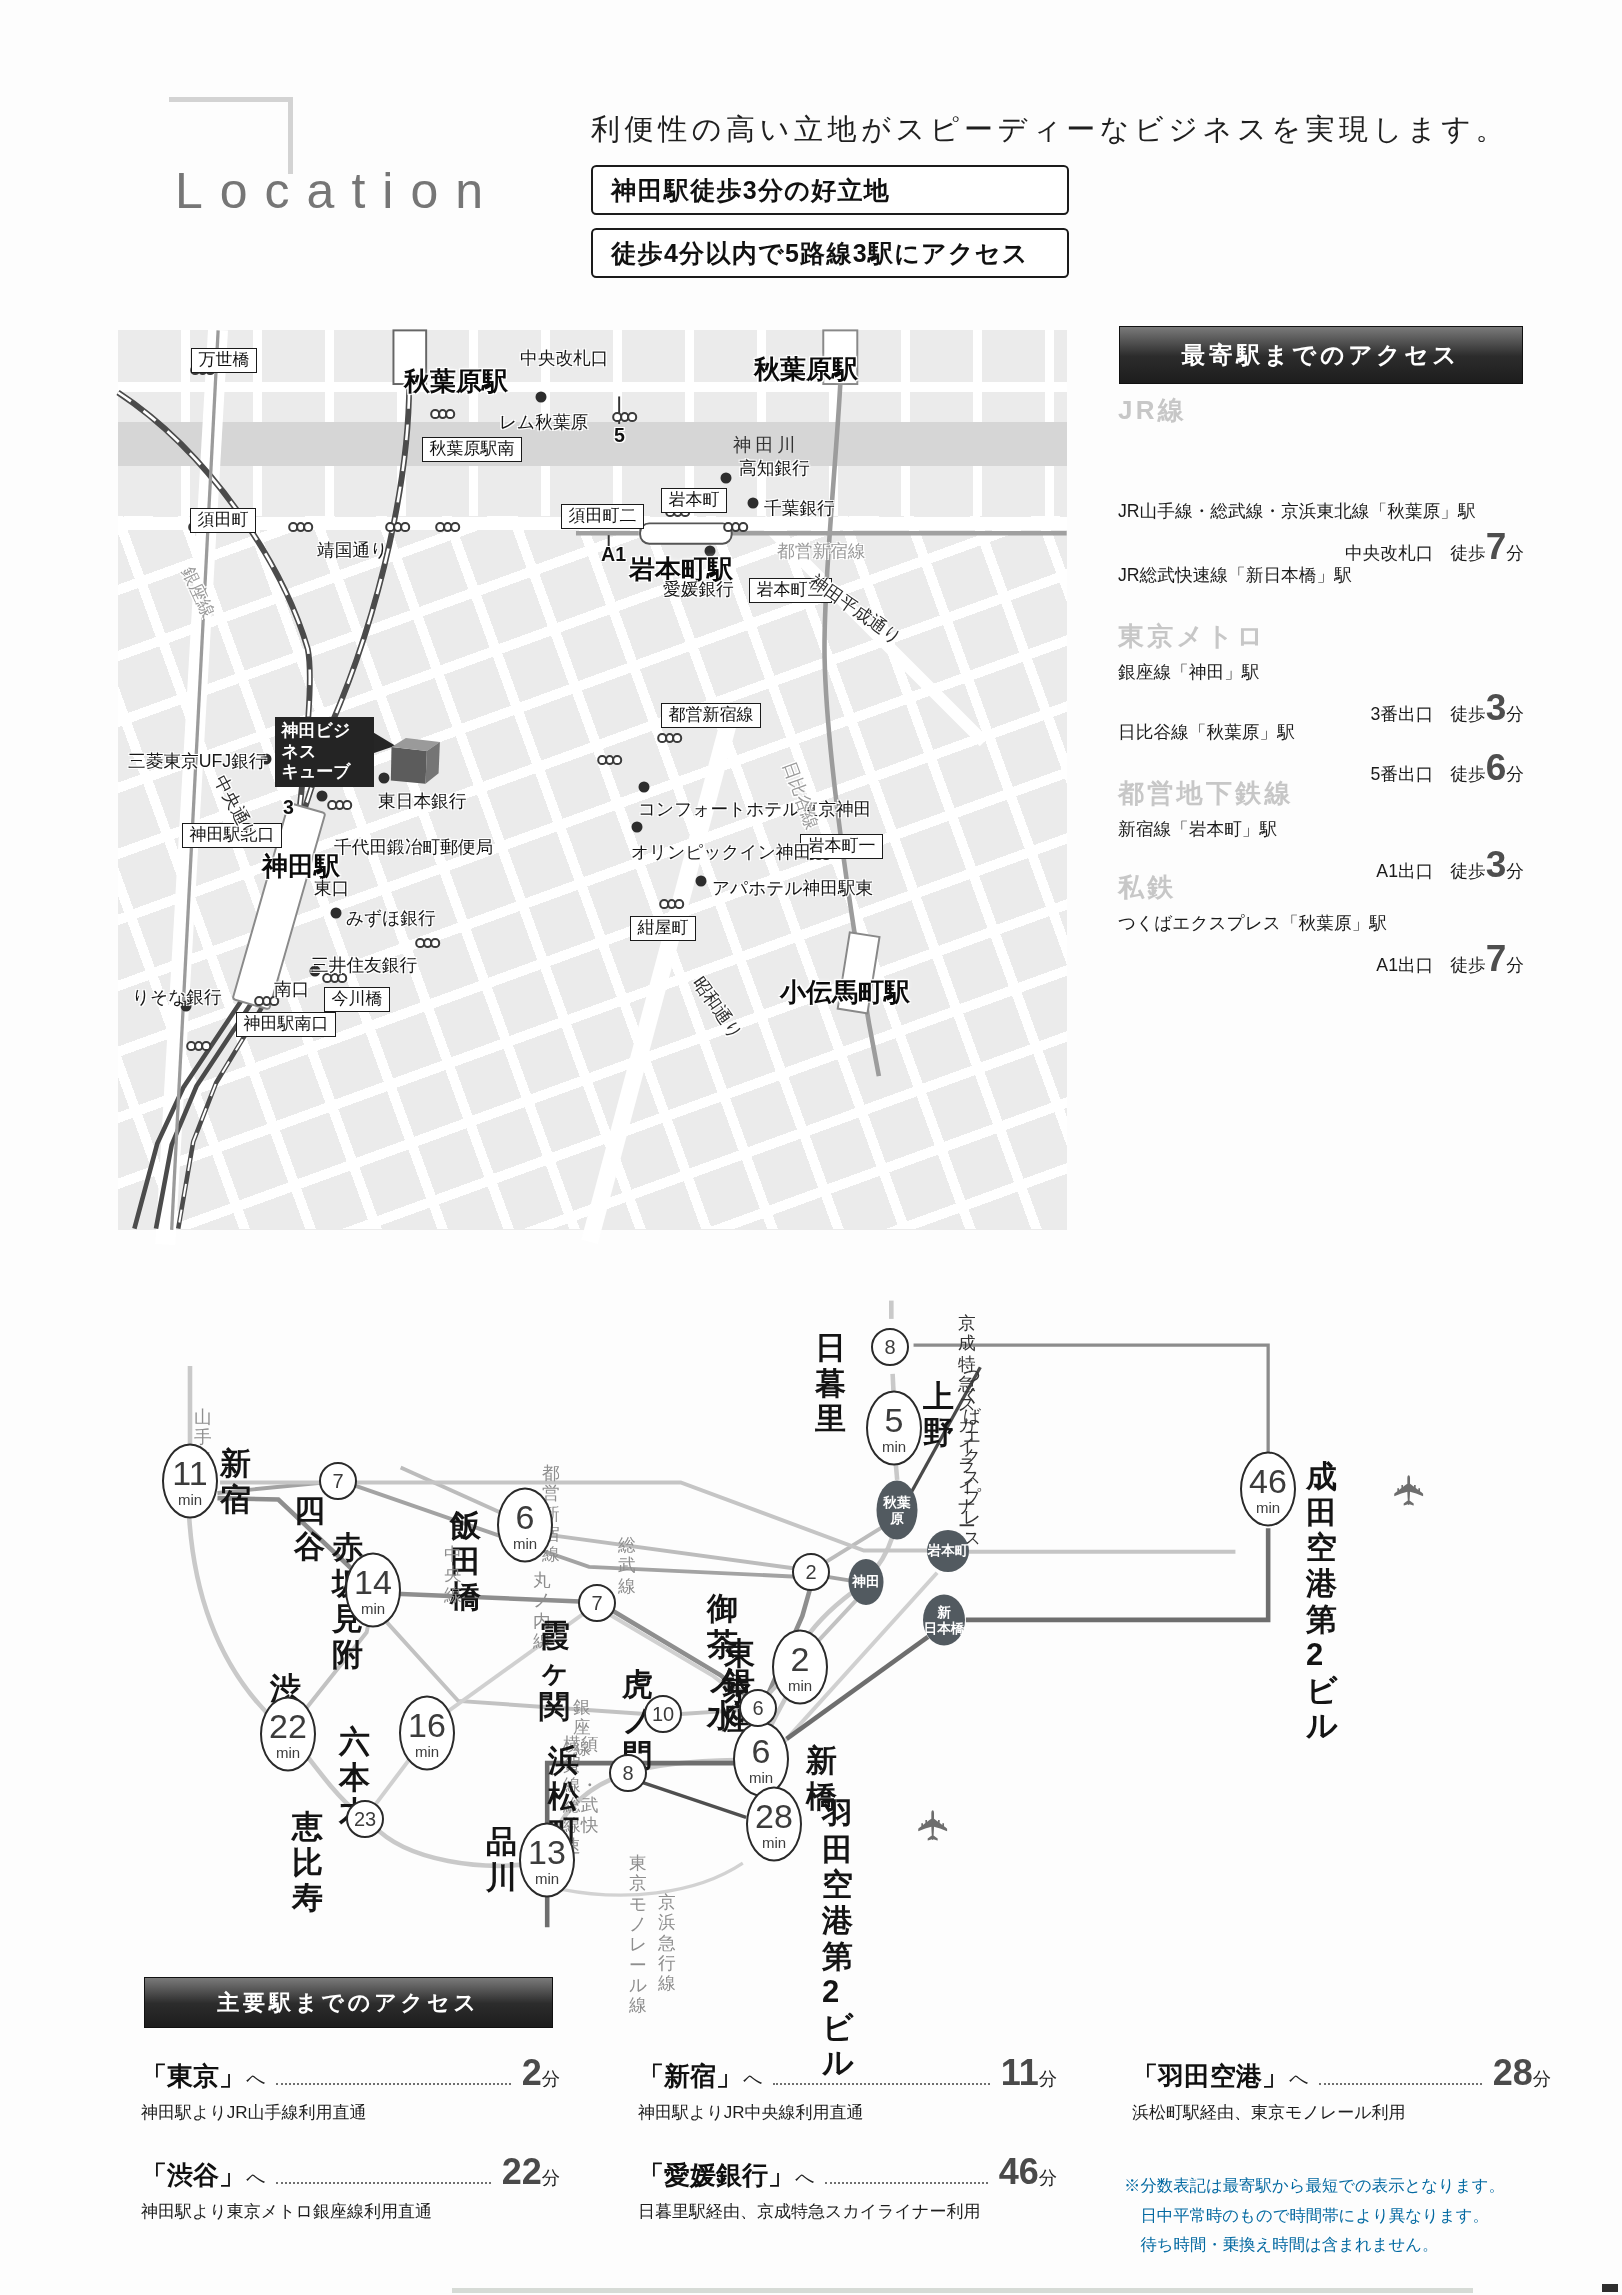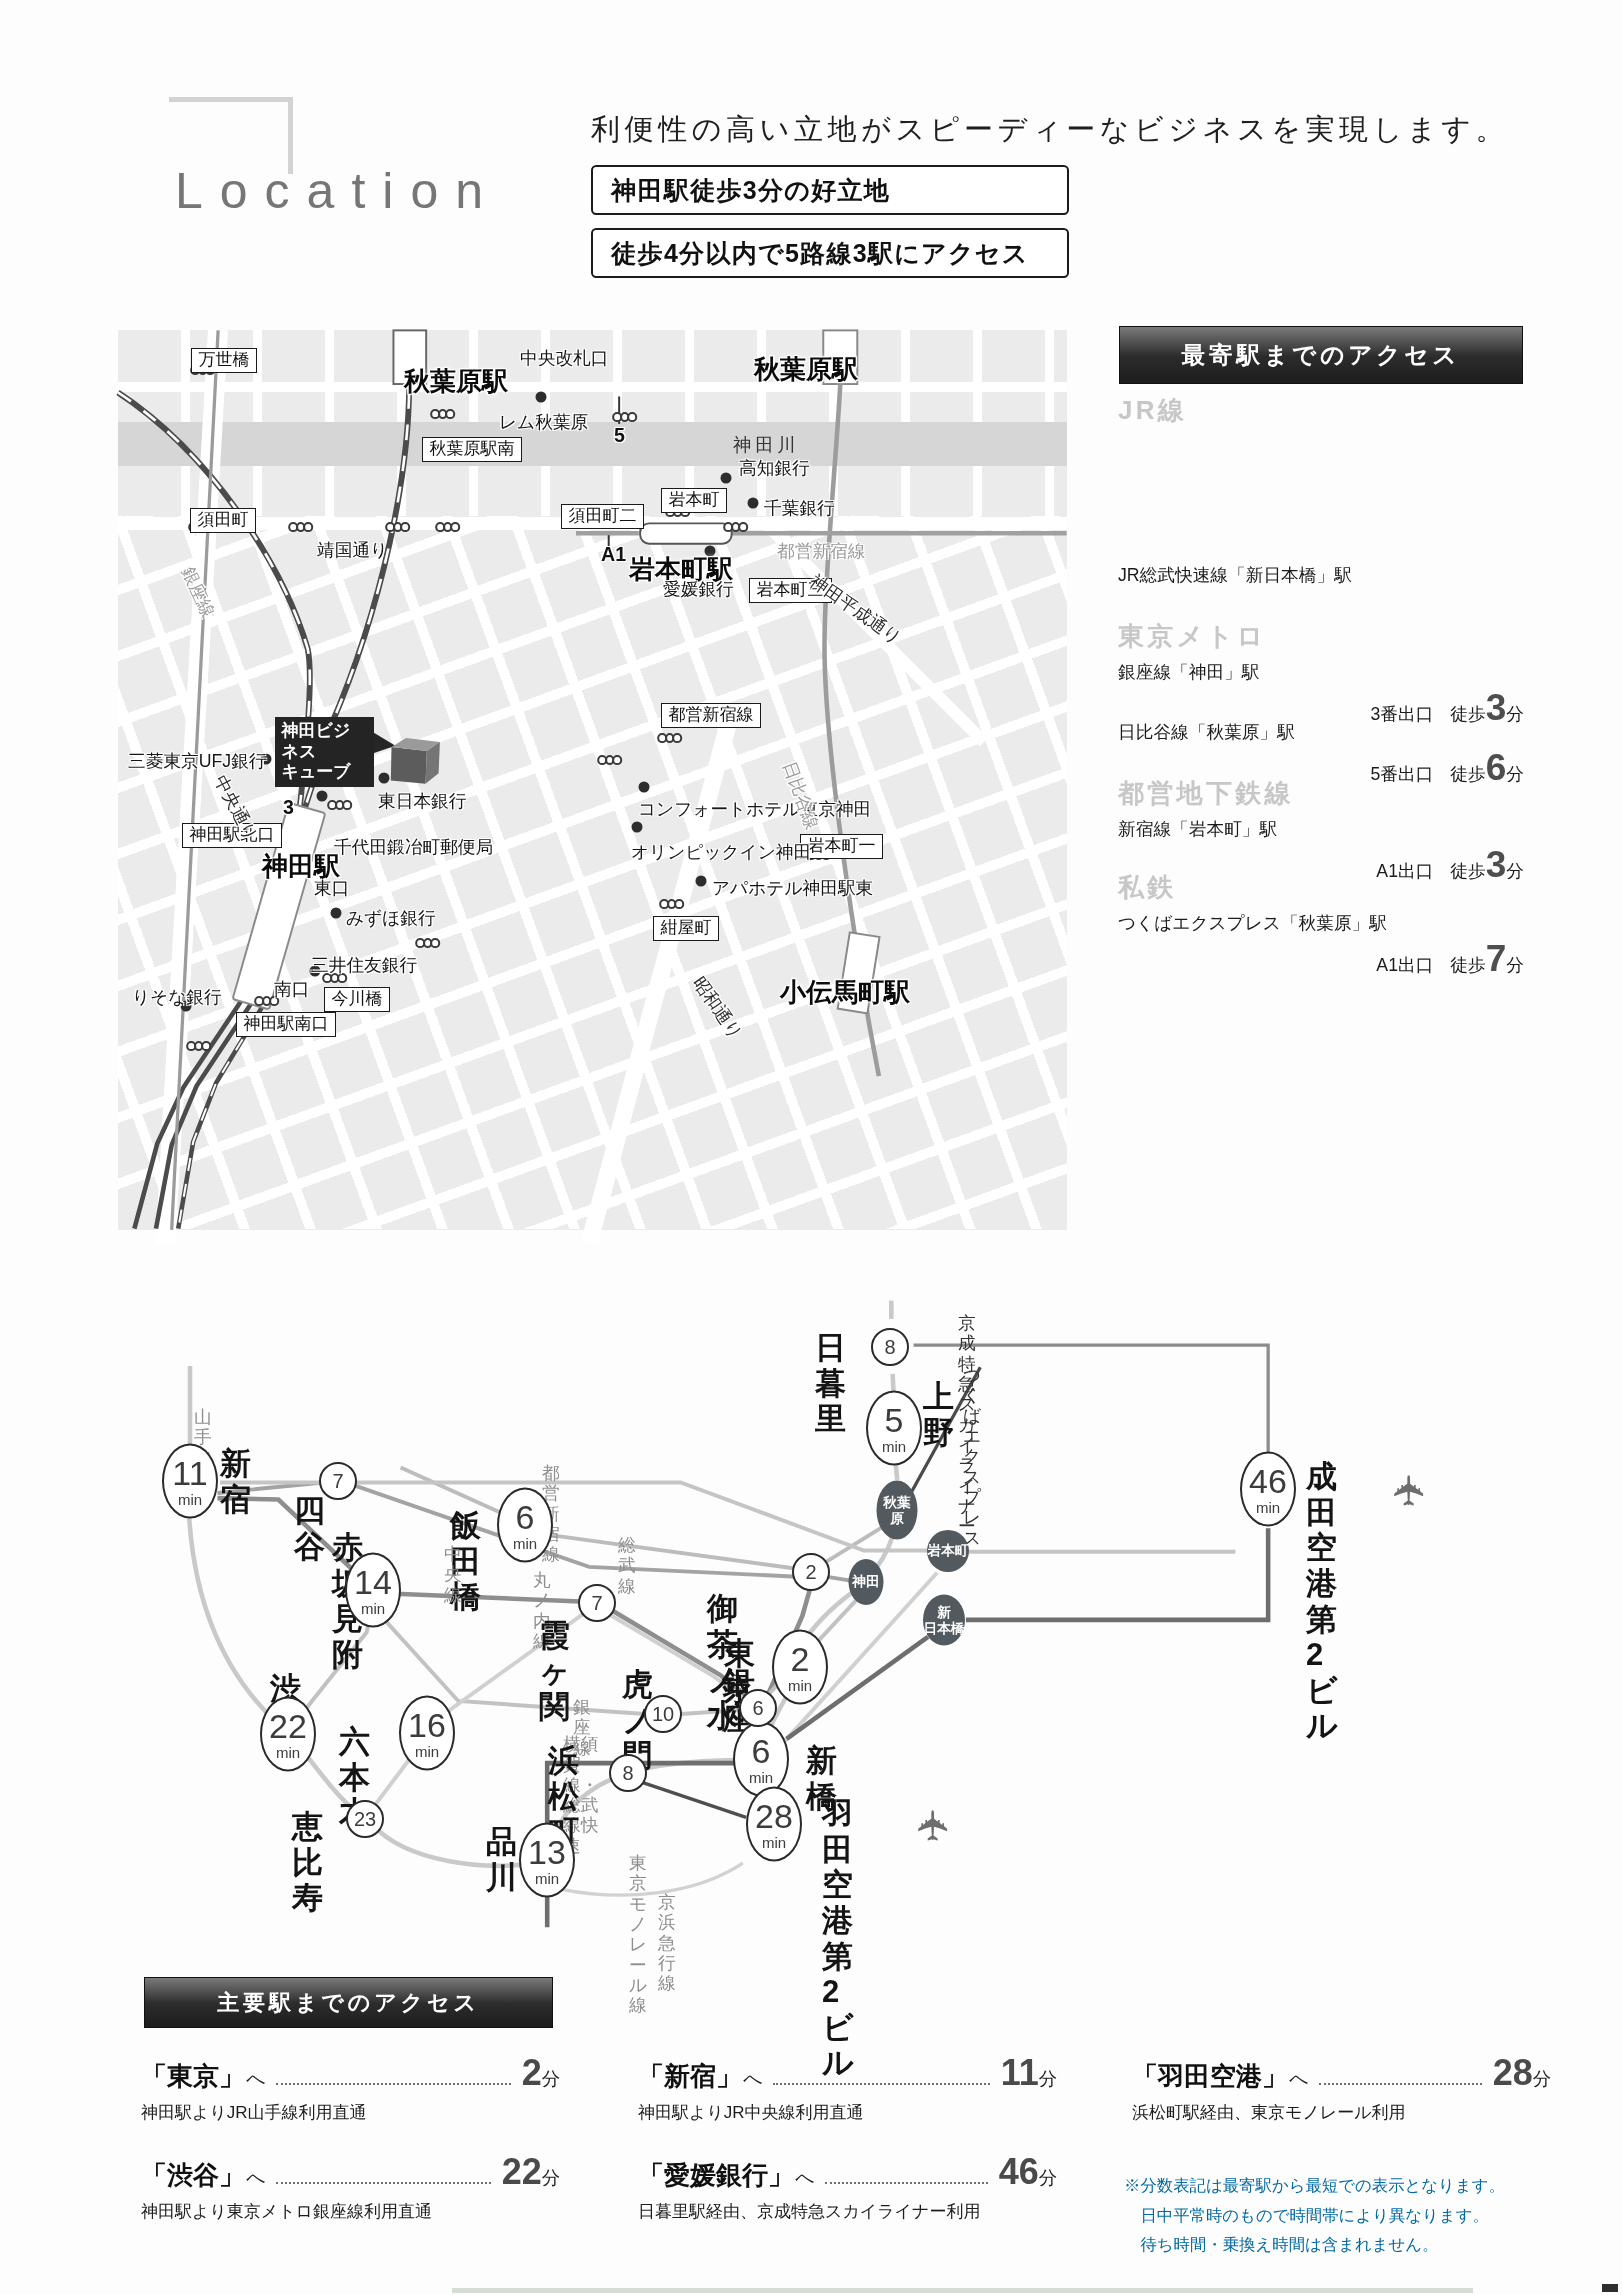--- a/index.html
+++ b/index.html
@@ -337,21 +337,21 @@
   <div class="abs" style="left:0;top:0;width:0;height:0;">
 
   <div class="mbox" style="position: absolute; left: 191px; top: 348px;">万世橋</div>
       <div class="mbox" style="position: absolute; left: 422px; top: 437px;">秋葉原駅南</div>
       <div class="mbox" style="position: absolute; left: 190px; top: 508px;">須田町</div>
       <div class="mbox" style="position: absolute; left: 561px; top: 504px;">須田町二</div>
       <div class="mbox" style="position: absolute; left: 661px; top: 488px;">岩本町</div>
       <div class="mbox" style="position: absolute; left: 749px; top: 578px;">岩本町三</div>
       <div class="mbox" style="position: absolute; left: 661px; top: 703px;">都営新宿線</div>
       <div class="mbox" style="position: absolute; left: 800px; top: 834px;">岩本町一</div>
-      <div class="mbox" style="position: absolute; left: 653px; top: 916px; font-family: Liberation Serif, serif;">紺屋町</div>
+      <div class="mbox" style="position: absolute; left: 630px; top: 916px; font-family: Liberation Serif, serif;">紺屋町</div>
       <div class="mbox" style="position: absolute; left: 182px; top: 823px;">神田駅北口</div>
       <div class="mbox" style="position: absolute; left: 324px; top: 987px;">今川橋</div>
       <div class="mbox" style="position: absolute; left: 236px; top: 1012px;">神田駅南口</div>
     </div>
   <div class="abs" style="left:0;top:0;width:0;height:0;">
 
   <div class="mstation" style="position: absolute; left: 404px; top: 364px;">秋葉原駅</div>
       <div class="mstation" style="position: absolute; left: 754px; top: 352px;">秋葉原駅</div>
       <div class="mstation" style="position: absolute; left: 629px; top: 552px;">岩本町駅</div>
       <div class="mstation" style="position: absolute; left: 262px; top: 849px;">神田駅</div>
@@ -392,20 +392,24 @@
       <div class="mexit" style="position: absolute; left: 601px; top: 543px;">A1</div>
       <div class="mexit" style="position: absolute; left: 283px; top: 796px;">3</div>
     </div>
   <div class="river-label" style="left:733px;top:432px;">神田川</div>
   <div class="bldg-label">神田ビジネス
 キューブ</div>
 
   <div class="bar" style="left:1119px;top:326px;width:404px;height:58px;font-size:23.6px;">最寄駅までのアクセス</div>
 
   <div class="nr-head" style="top:393px;">JR線</div>
+  <div class="nr-item" style="top:499px;">
+    <div class="nr-line">JR山手線・総武線・京浜東北線「秋葉原」駅</div>
+    <div class="nr-val"><span class="nr-exit">中央改札口</span><span class="nr-walk">徒歩</span><span class="nr-min">7</span><span class="nr-unit">分</span></div>
+  </div>
   <div class="nr-item" style="top:563px;">
     <div class="nr-line">JR総武快速線「新日本橋」駅</div>
   </div>
 
   <div class="nr-head" style="top:619px;">東京メトロ</div>
   <div class="nr-item" style="top:660px;">
     <div class="nr-line">銀座線「神田」駅</div>
     <div class="nr-val"><span class="nr-exit">3番出口</span><span class="nr-walk">徒歩</span><span class="nr-min">3</span><span class="nr-unit">分</span></div>
   </div>
   <div class="nr-item" style="top:720px;">

